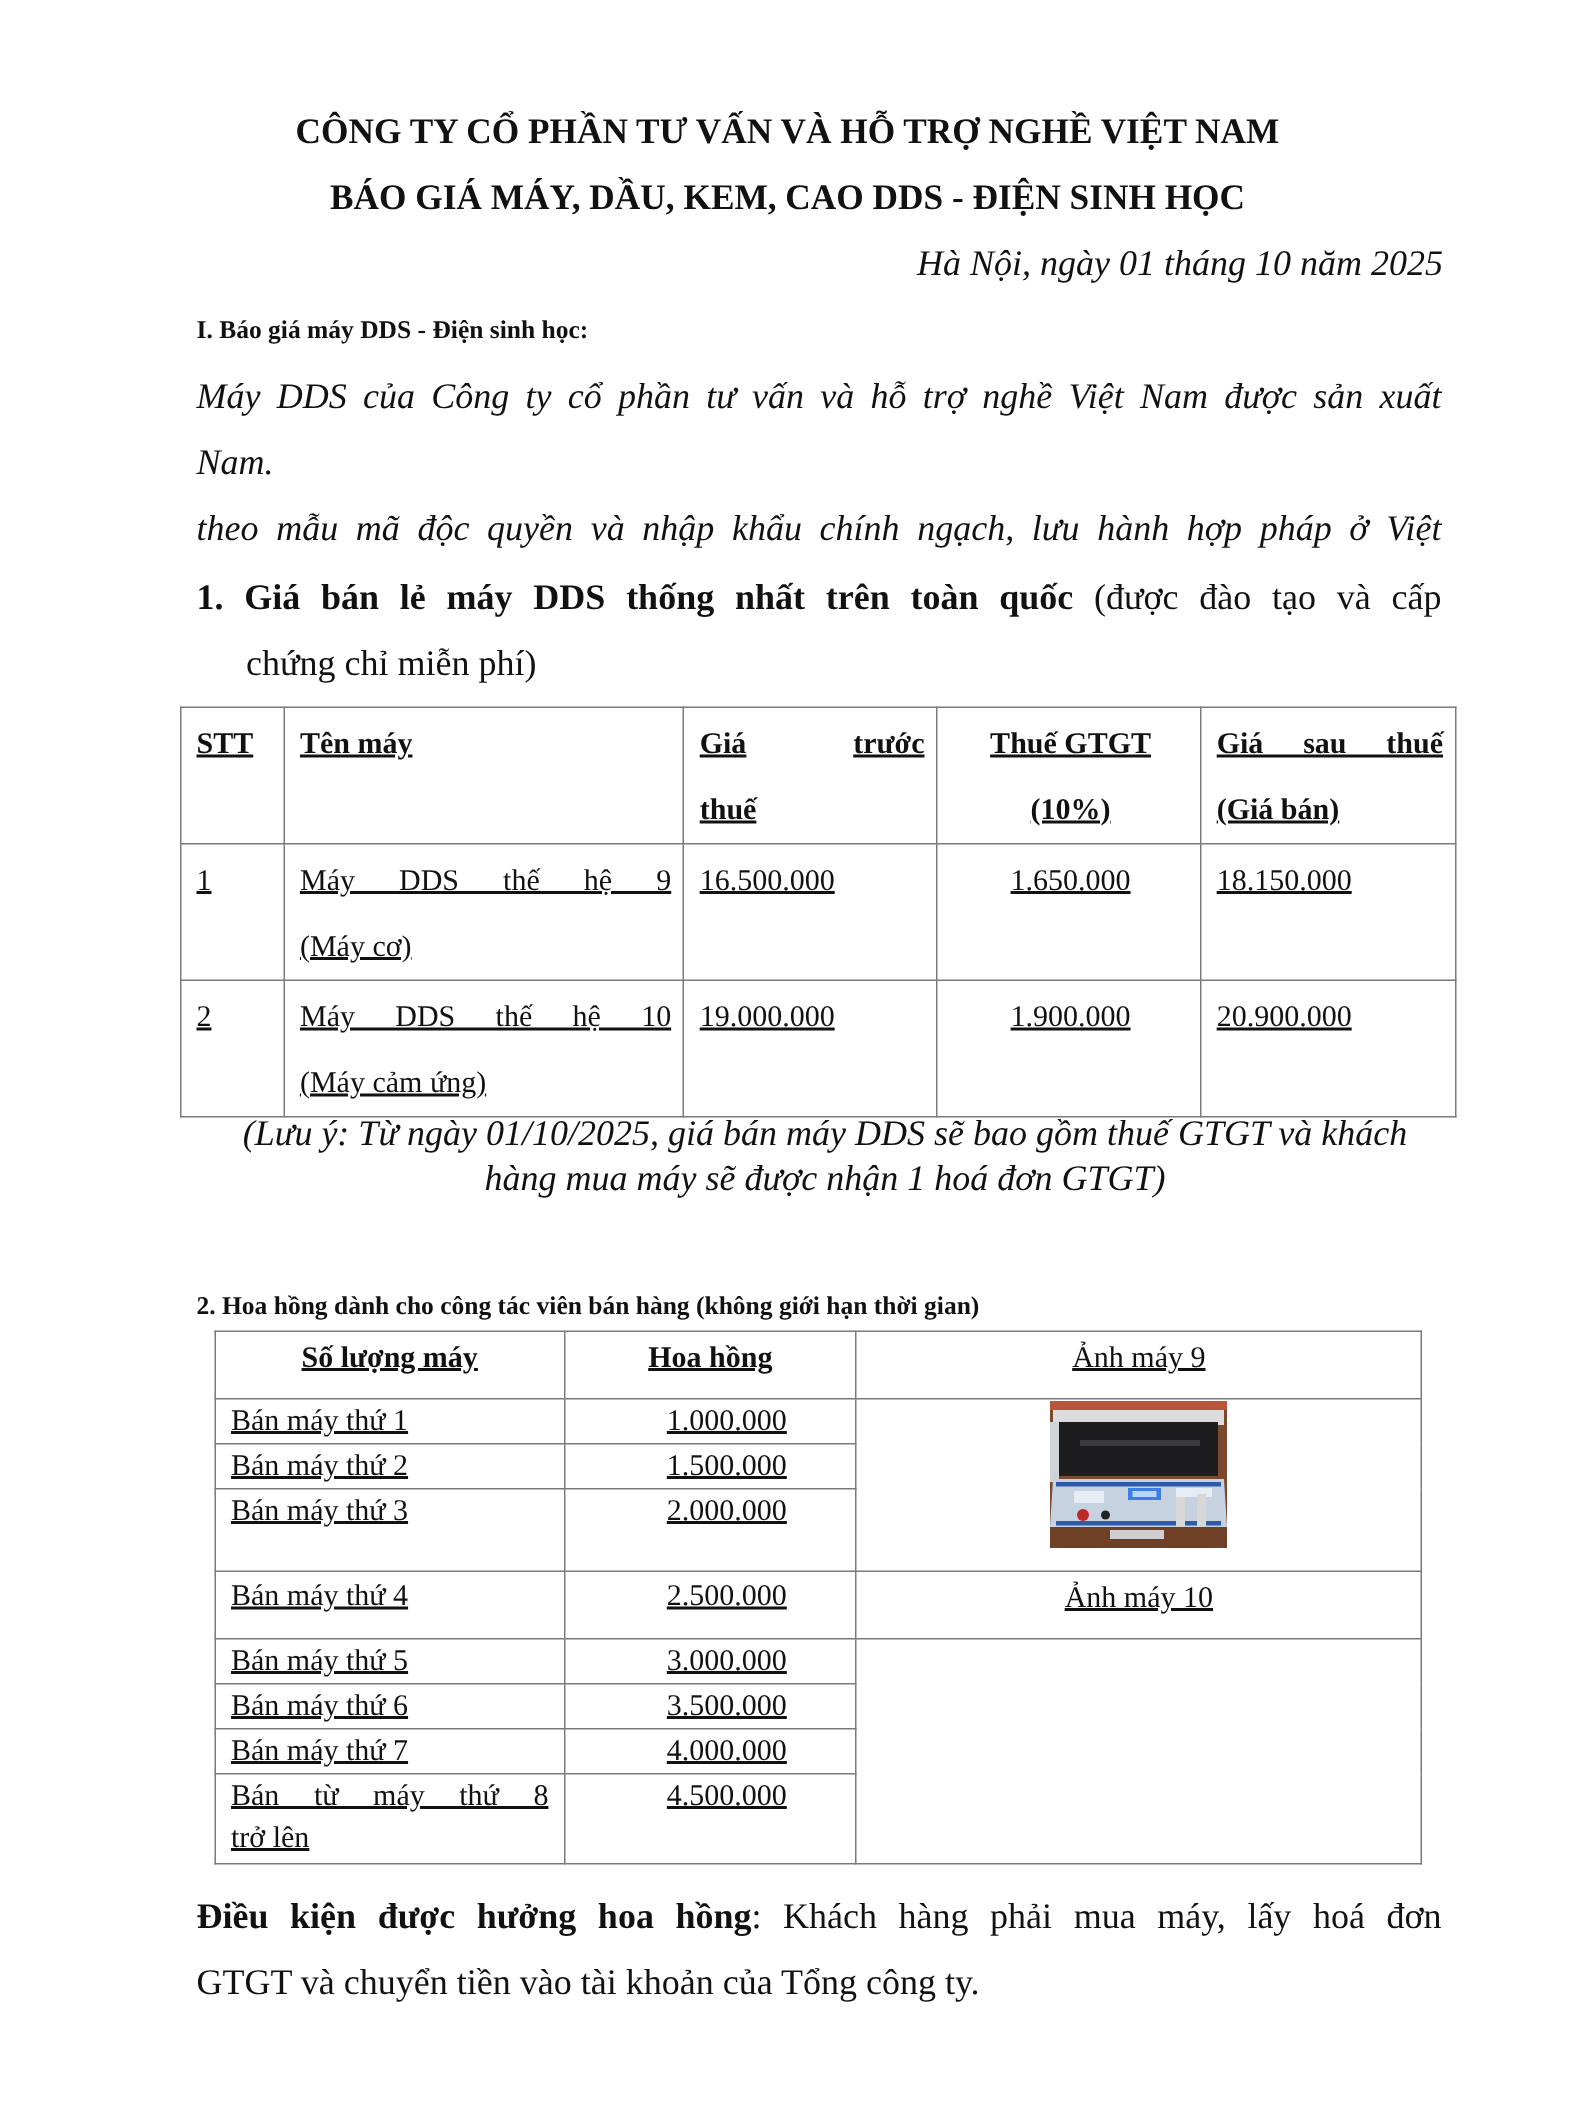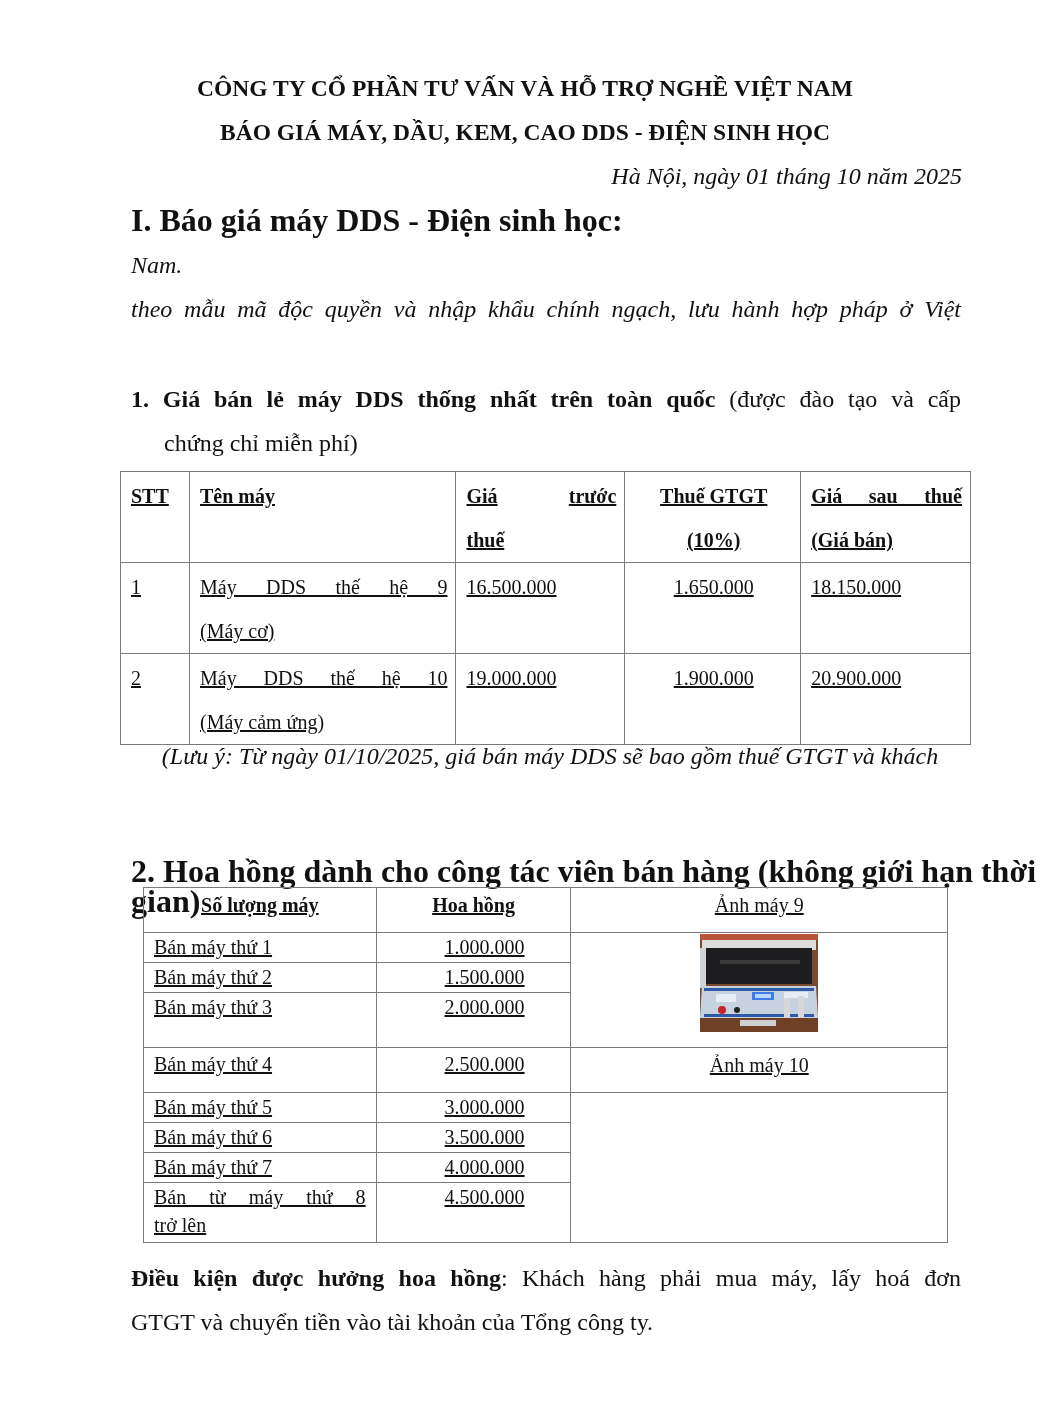--- a/index.html
+++ b/index.html
@@ -1,21 +1,21 @@
 <!DOCTYPE html>
 <html><head>
 <meta charset="utf-8">
 <style>
   html, body { margin: 0; padding: 0; background: #ffffff; }
   body { width: 1050px; height: 1402px; position: relative; overflow: hidden;
          font-family: "Liberation Serif", "DejaVu Serif", serif; color: #111; }
   .abs { position: absolute; }
   .title { font-weight: bold; font-size: 24px; left: 0; width: 1050px; text-align: center; line-height: 30px; transform: scaleX(0.98); }
   .date { font-style: italic; font-size: 24px; right: 88px; line-height: 30px; }
-  .h1 { font-weight: bold; font-size: 32px; left: 131px; line-height: 30px; }
+  .h1 { font-weight: bold; font-size: 17px; left: 131px; line-height: 30px; }
   .para { font-size: 24px; left: 131px; width: 830px; line-height: 44px; text-align: justify; font-style: italic; }
   .para-line { display: block; text-align: justify; text-align-last: justify; }
   .para-line.last { text-align-last: left; }
   .sec-title { font-size: 24px; left: 131px; width: 830px; line-height: 44px; }
   .sec-title .line1 { display: block; text-align: justify; text-align-last: justify; }
   .sec-title .line2 { display: block; padding-left: 33px; }
   .b { font-weight: bold; }
 
   table { border-collapse: collapse; position: absolute; }
   td, th { border: 1.5px solid #7a7a7a; padding: 0; vertical-align: top; font-size: 20px; font-weight: normal; text-decoration: underline; }
@@ -44,20 +44,21 @@
 </style>
 </head>
 <body>
 
 <div class="abs title" style="top:73px;">CÔNG TY CỔ PHẦN TƯ VẤN VÀ HỖ TRỢ NGHỀ VIỆT NAM</div>
 <div class="abs title" style="top:117px;">BÁO GIÁ MÁY, DẦU, KEM, CAO DDS - ĐIỆN SINH HỌC</div>
 <div class="abs date" style="top:161px;">Hà Nội, ngày 01 tháng 10 năm 2025</div>
 
 <div class="abs h1" style="top:205px;">I. Báo giá máy DDS - Điện sinh học:</div>
 <div class="abs para" style="top:243px;">
+  <span class="para-line">Máy DDS của Công ty cổ phần tư vấn và hỗ trợ nghề Việt Nam được sản xuất</span>
   <span class="para-line last">Nam.</span>
   <span class="para-line">theo mẫu mã độc quyền và nhập khẩu chính ngạch, lưu hành hợp pháp ở Việt</span>
 </div>
 
 <div class="abs sec-title" style="top:377px;">
   <span class="line1"><span class="b">1. Giá bán lẻ máy DDS thống nhất trên toàn quốc</span><span> (được đào tạo và cấp</span></span>
   <span class="line2">chứng chỉ miễn phí)</span>
 </div>
 
 <table id="price-table">
@@ -106,20 +107,21 @@
     </td>
     <td>19.000.000</td>
     <td class="c">1.900.000</td>
     <td>20.900.000</td>
   </tr>
 </tbody>
   </table>
 
 <div class="abs note" style="top:741px;">
   <div>(Lưu ý: Từ ngày 01/10/2025, giá bán máy DDS sẽ bao gồm thuế GTGT và khách</div>
+  <div>hàng mua máy sẽ được nhận 1 hoá đơn GTGT)</div>
 </div>
 
 <div class="abs h1" style="top:844px;margin-top:12px;">2. Hoa hồng dành cho công tác viên bán hàng (không giới hạn thời gian)</div>
 
 <table id="comm-table">
   <colgroup>
     <col style="width:233px">
       <col style="width:195px">
       <col style="width:377px">
   </colgroup>

